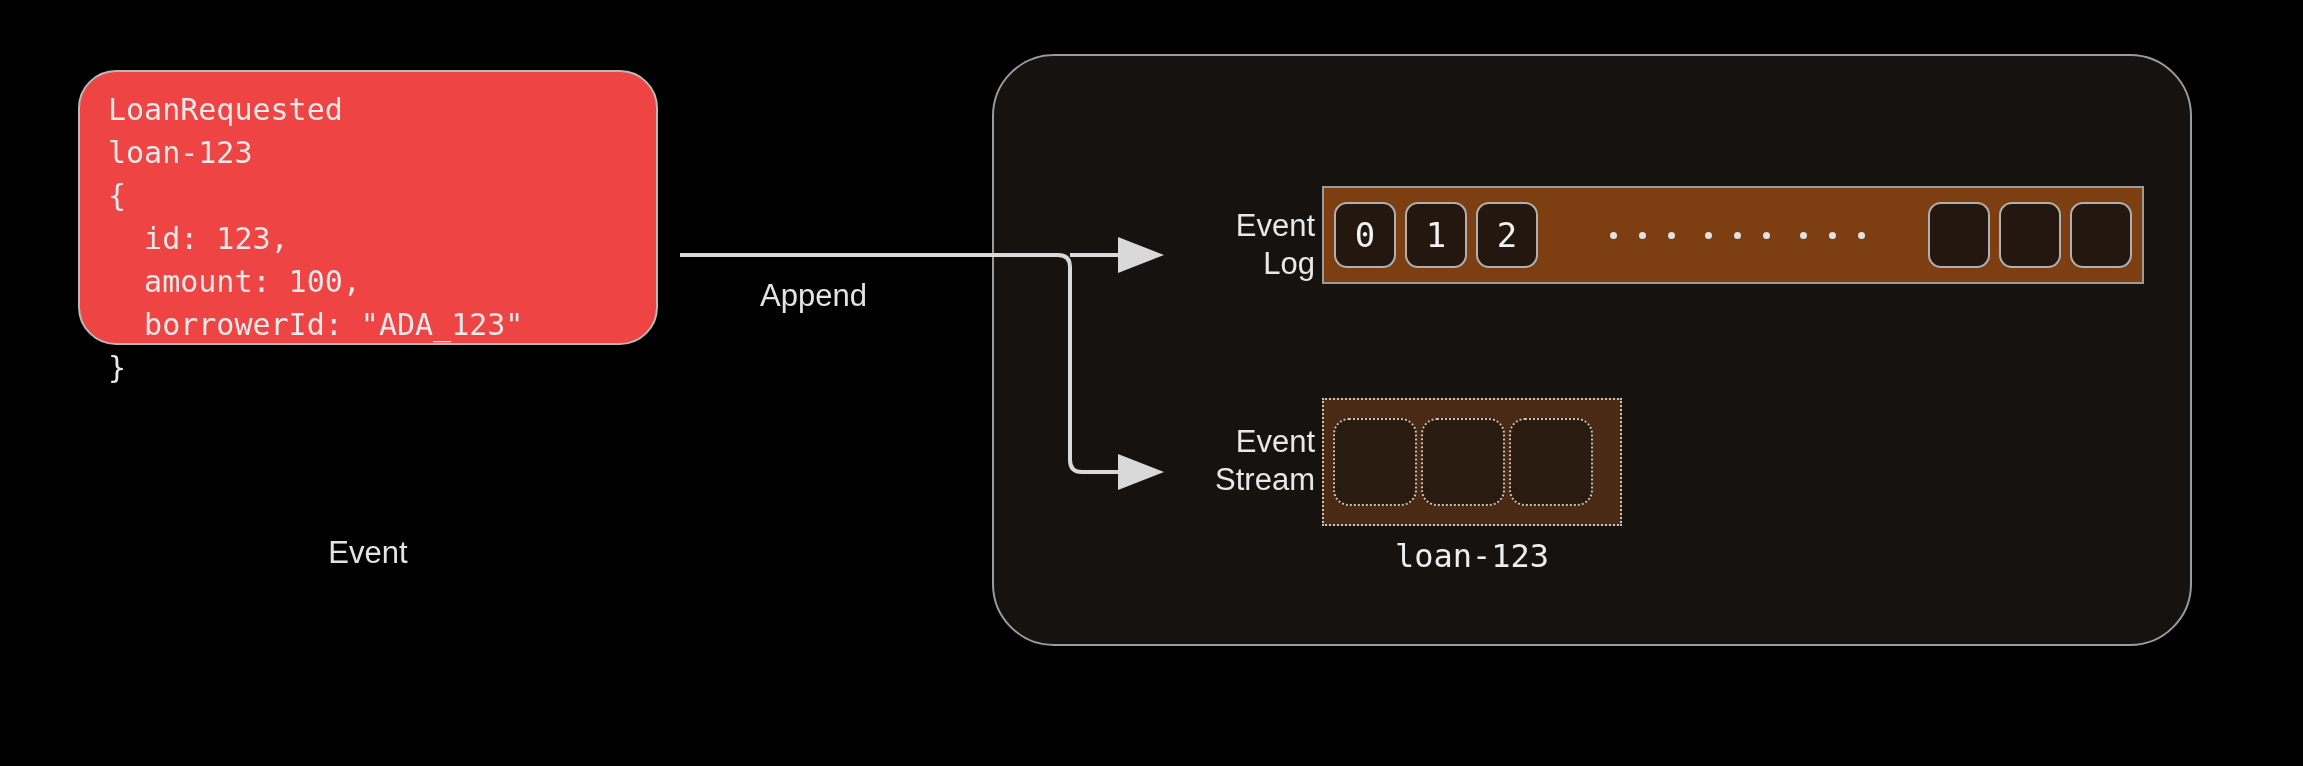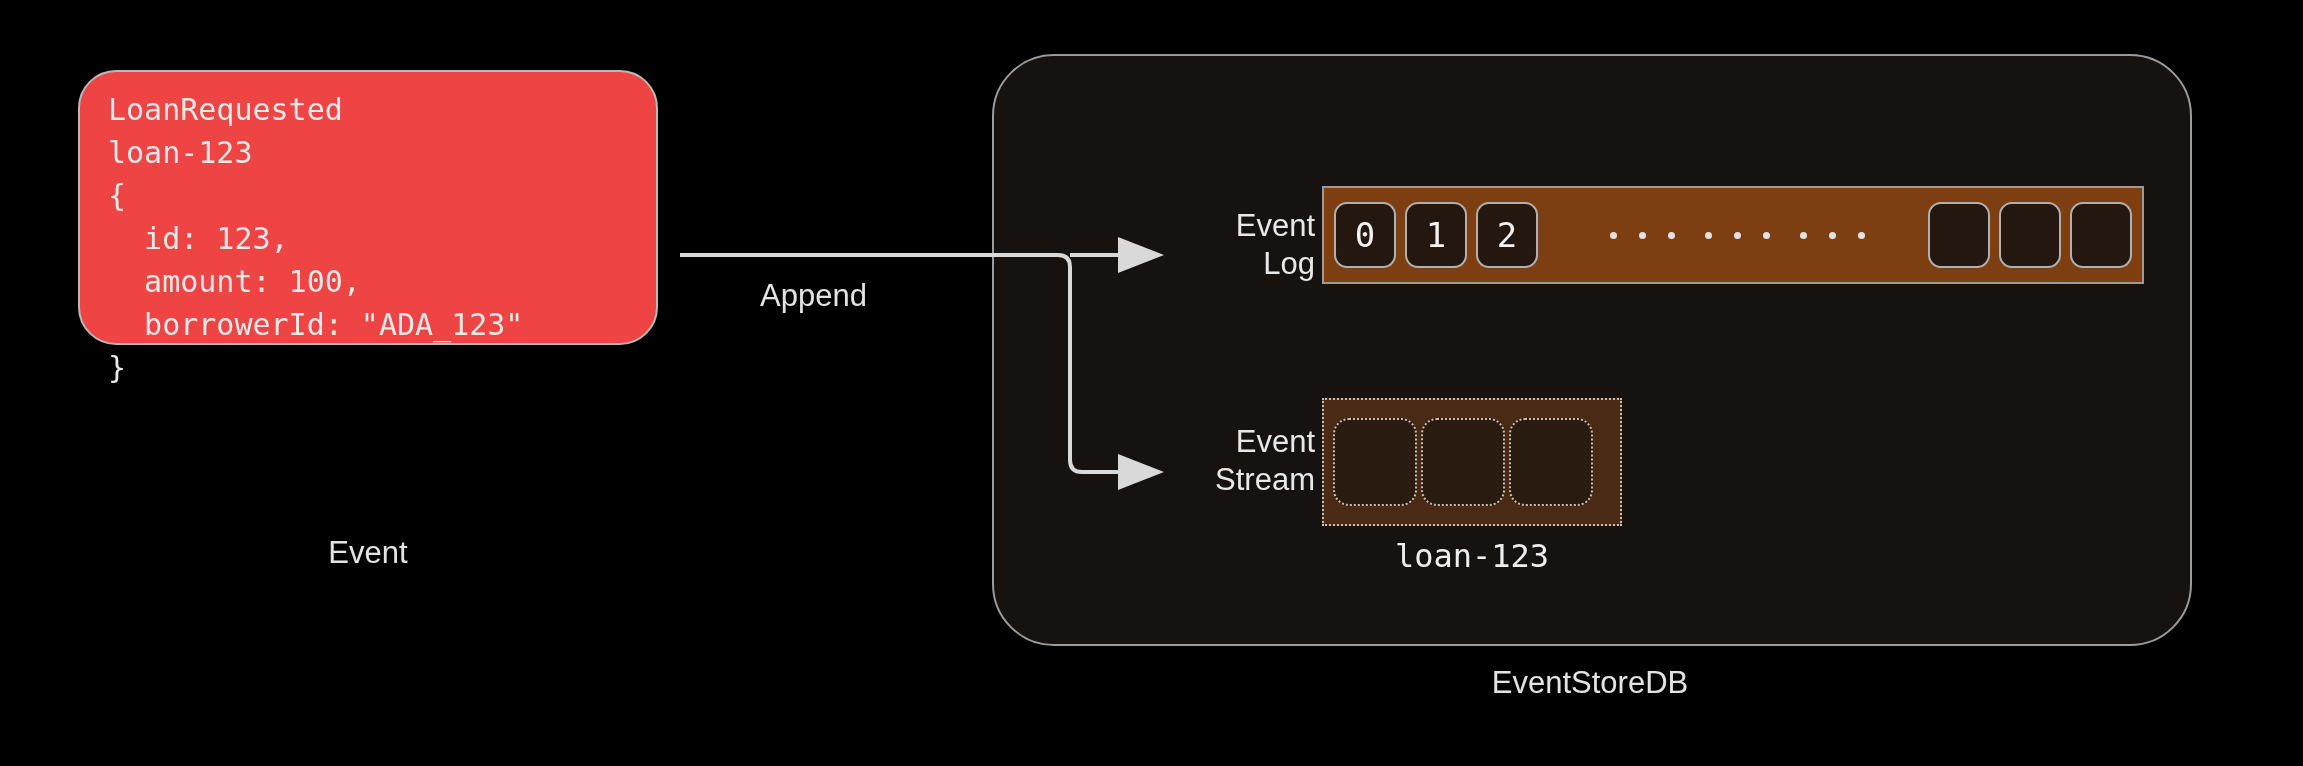--- a/index.html
+++ b/index.html
@@ -209,21 +209,20 @@
 loan-123
 {
   id: 123,
   amount: 100,
   borrowerId: "ADA_123"
 }</div>
   </div>
   <div class="caption caption-event">Event</div>
 
   <div class="esdb"></div>
-  <div class="caption caption-esdb">EventStoreDB</div>
 
   <svg class="arrows" viewBox="0 0 2303 766">
 
     <path d="M 680 255 L 1058 255 Q 1070 255 1070 267 L 1070 460 Q 1070 472 1082 472 L 1122 472" fill="none" stroke="#d9d9d9" stroke-width="4" stroke-linecap="butt"></path>
 
     <path d="M 1070 255 L 1122 255" fill="none" stroke="#d9d9d9" stroke-width="4"></path>
 
     <polygon points="1118,237 1164,255 1118,273" fill="#d9d9d9"></polygon>
 
     <polygon points="1118,454 1164,472 1118,490" fill="#d9d9d9"></polygon>

